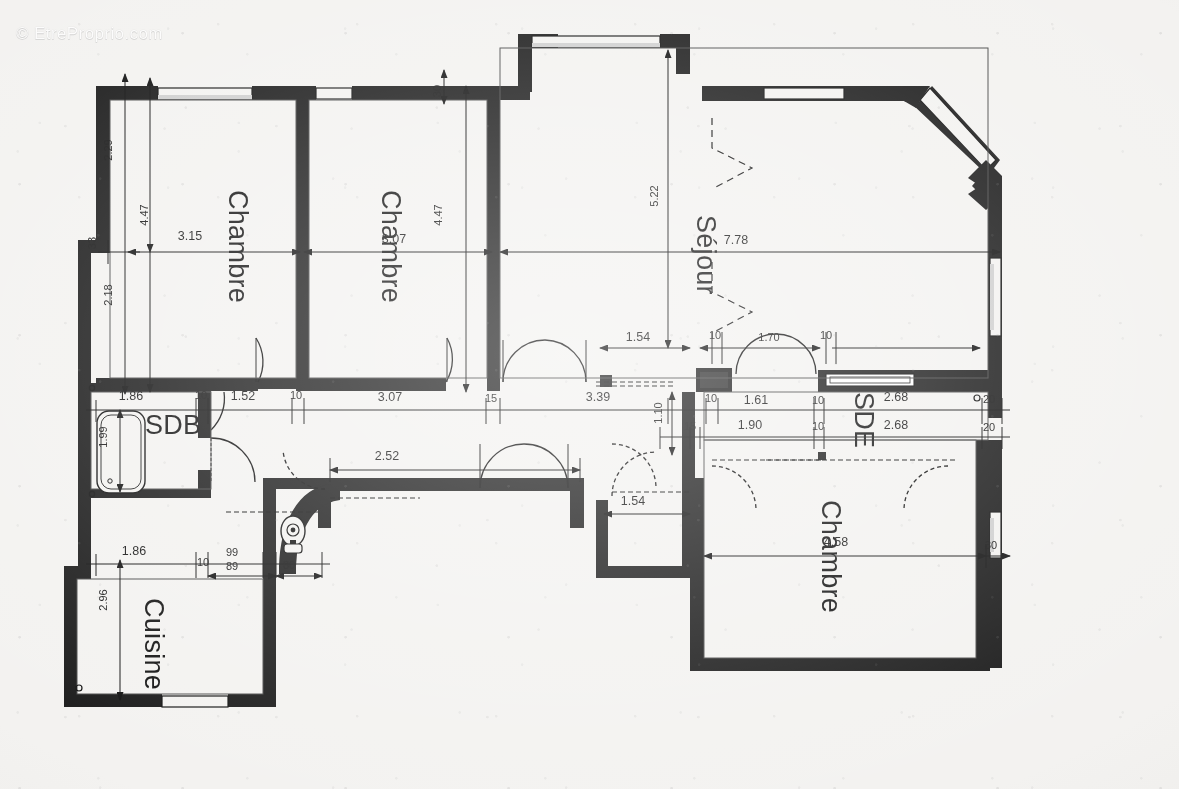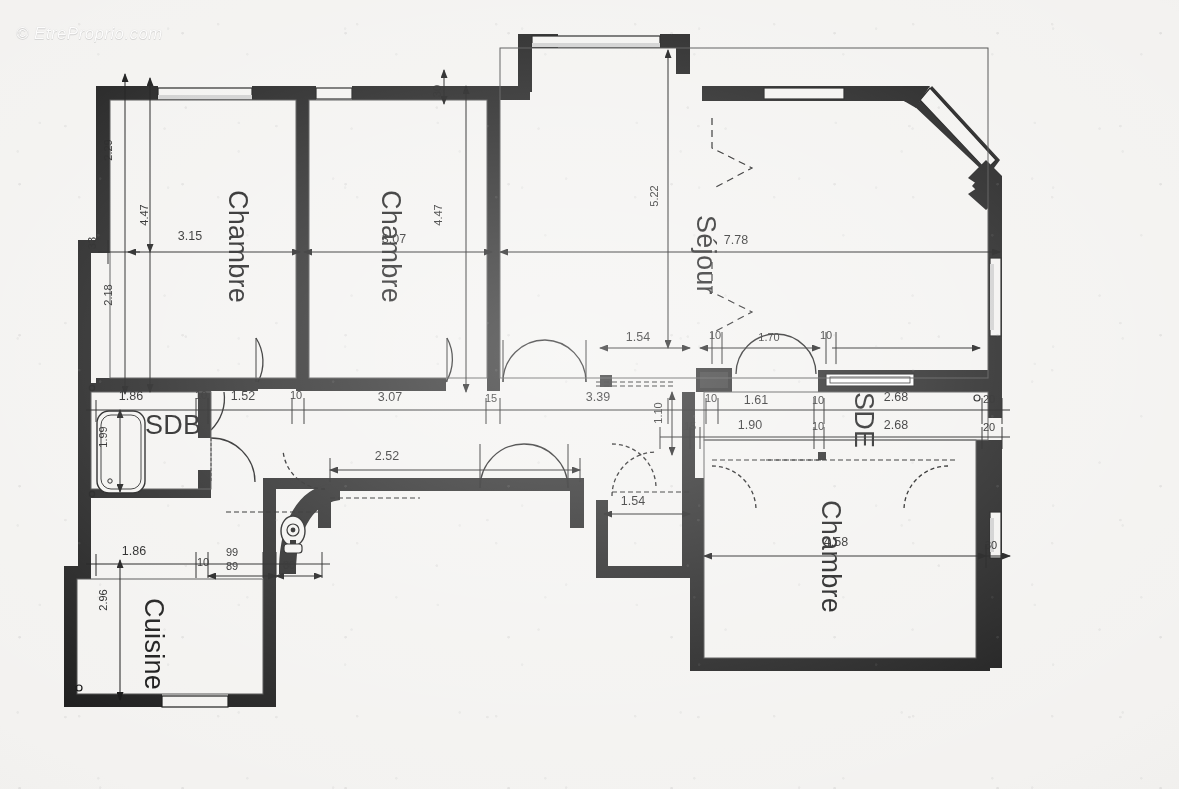--- a/index.html
+++ b/index.html
@@ -27,21 +27,21 @@
                     233px 203px,149px 181px,199px 241px,177px 159px,221px 187px;
   }
   
   #vignette{position:absolute;inset:0;pointer-events:none;
     background:radial-gradient(ellipse 120% 110% at 48% 45%, rgba(255,255,255,.38) 0%, rgba(255,255,255,0) 58%, rgba(170,168,164,.16) 100%);}
   #plan{position:absolute;inset:0;}
   .wm{
     position:absolute;left:16px;top:24px;
     font-size:17px;letter-spacing:.4px;color:#ffffff;
     text-shadow:0 0 1px rgba(0,0,0,.22), 0 1px 0 rgba(190,190,190,.55);
-    opacity:.82;user-select:none;white-space:nowrap;font-style:italic;
+    opacity:.82;user-select:none;white-space:nowrap;
   }
   svg{position:absolute;left:0;top:0;}
   text{font-family:"Liberation Sans", sans-serif;}
 </style>
 </head>
 <body>
 
 <div id="stage">
 
   <svg id="plan" width="1179" height="789" viewBox="0 0 1179 789">

